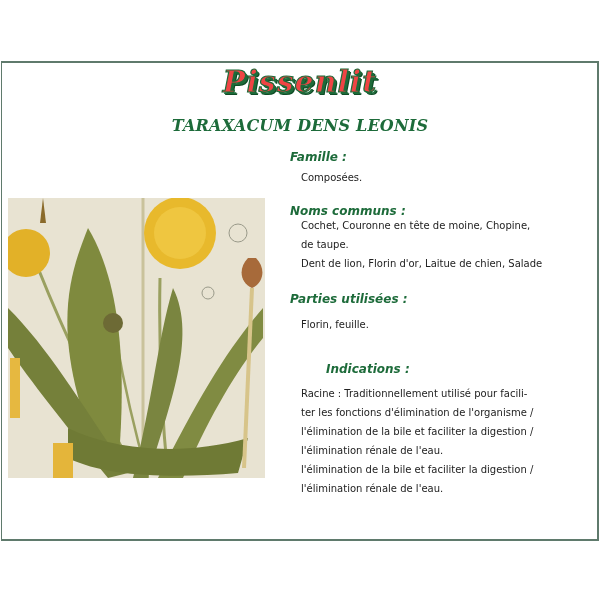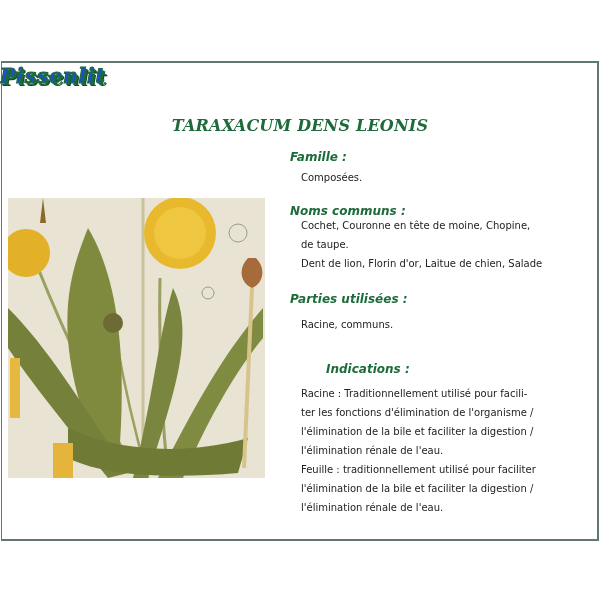--- a/index.html
+++ b/index.html
@@ -5,23 +5,23 @@
     html, body { margin: 0; padding: 0; }
     body {
       width: 600px; height: 600px; background: #ffffff; position: relative;
       font-family: "DejaVu Sans", sans-serif; overflow: hidden;
     }
     .frame {
       position: absolute; left: 1px; top: 61px; width: 595px; height: 476px;
       border: 2px solid #5f7a6c; border-left-width: 1px; box-sizing: content-box;
     }
     .title {
-      position: absolute; left: 0; width: 600px; top: 64px; text-align: left;
+      position: absolute; left: 0; width: 600px; top: 64px; text-align: center;
       font-family: "DejaVu Serif", serif; font-weight: bold; font-style: italic;
-      font-size: 20px; color: #1d4ed8; letter-spacing: 1px;
+      font-size: 30px; color: #ef4444; letter-spacing: 1px;
       -webkit-text-stroke: 1.2px #1d6b3a;
       text-shadow: 2px 2px 0 #1d6b3a, 3px 3px 0 #0f4d26;
     }
     .subtitle {
       position: absolute; left: 0; width: 600px; top: 116px; text-align: center;
       font-family: "DejaVu Serif", serif; font-weight: bold; font-style: italic;
       font-size: 16px; color: #1d6b3a; letter-spacing: 0.2px;
     }
     .plant {
       position: absolute; left: 8px; top: 198px; width: 257px; height: 280px;
@@ -84,25 +84,24 @@
 
 <div class="section-label" style="top:204px;">Noms communs :</div>
 <div class="section-body" style="top:216px;">
   <div>Cochet, Couronne en tête de moine, Chopine,</div>
   <div>de taupe.</div>
   <div>Dent de lion, Florin d'or, Laitue de chien, Salade</div>
 </div>
 
 <div class="section-label" style="top:292px;">Parties utilisées :</div>
 <div class="section-body" style="top:315px;">
-  <div>Racine, communs.</div>
+  <div>Florin, feuille.</div>
 </div>
 
 <div class="section-label" style="top:362px;margin-left:36px;">Indications :</div>
 <div class="section-body" style="top:384px;">
   <div>Racine : Traditionnellement utilisé pour facili-</div>
   <div>ter les fonctions d'élimination de l'organisme /</div>
   <div>l'élimination de la bile et faciliter la digestion /</div>
   <div>l'élimination rénale de l'eau.</div>
-  <div>Feuille : traditionnellement utilisé pour faciliter</div>
   <div>l'élimination de la bile et faciliter la digestion /</div>
   <div>l'élimination rénale de l'eau.</div>
 </div>
 
 </body></html>

